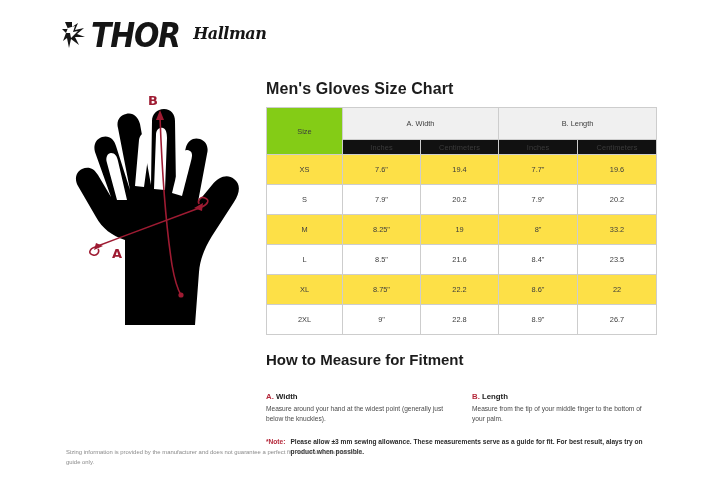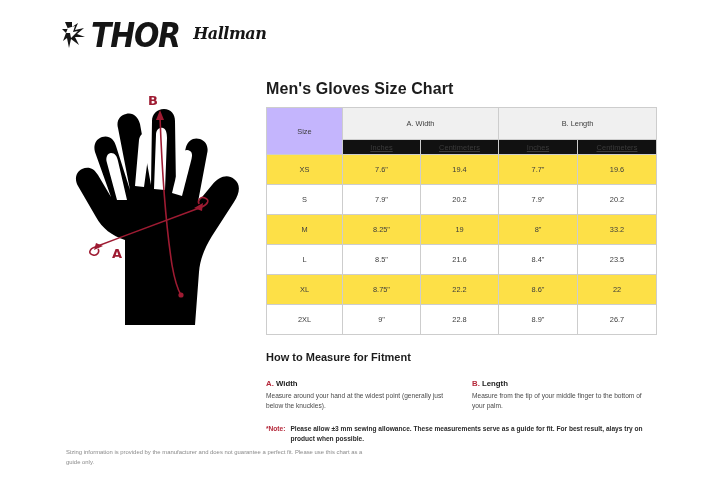--- a/index.html
+++ b/index.html
@@ -94,51 +94,50 @@
     font-weight: normal;
   }
   th.grp-head {
     height: 31px;
     background: #f0f0f0;
     font-size: 8.2px;
     font-weight: bold;
     color: #1c1c1c;
   }
   th.size-head {
-    background: #c4b5fd;
+    background: #84cc16;
     font-size: 8.2px;
     font-weight: bold;
     color: #1c1c1c;
   }
   th.unit-head {
     height: 14px;
     background: #111111;
     color: #ffffff;
     font-size: 7.2px;
     font-weight: bold;
     letter-spacing: 0.1px;
     border-color: #111111;
-    text-decoration: underline;
   }
   tbody tr { height: 30px; }
   tbody tr.alt td { background: #fde047; }
   tbody tr td { background: #ffffff; }
   td.size-cell {
     font-weight: bold;
     color: #1c1c1c;
     font-size: 8px;
   }
 
   
   #howto { margin-top: 16px; }
   #howto-title {
-    font-size: 11px;
-    font-weight: bold;
-    color: #1c1c1c;
-    margin-bottom: 16px;
+    font-size: 15px;
+    font-weight: bold;
+    color: #1c1c1c;
+    margin-bottom: 24px;
   }
   .measure-cols {
     display: flex;
     gap: 22px;
   }
   .measure-col { width: 184px; }
   .measure-head {
     font-size: 7.8px;
     font-weight: bold;
     color: #1c1c1c;

